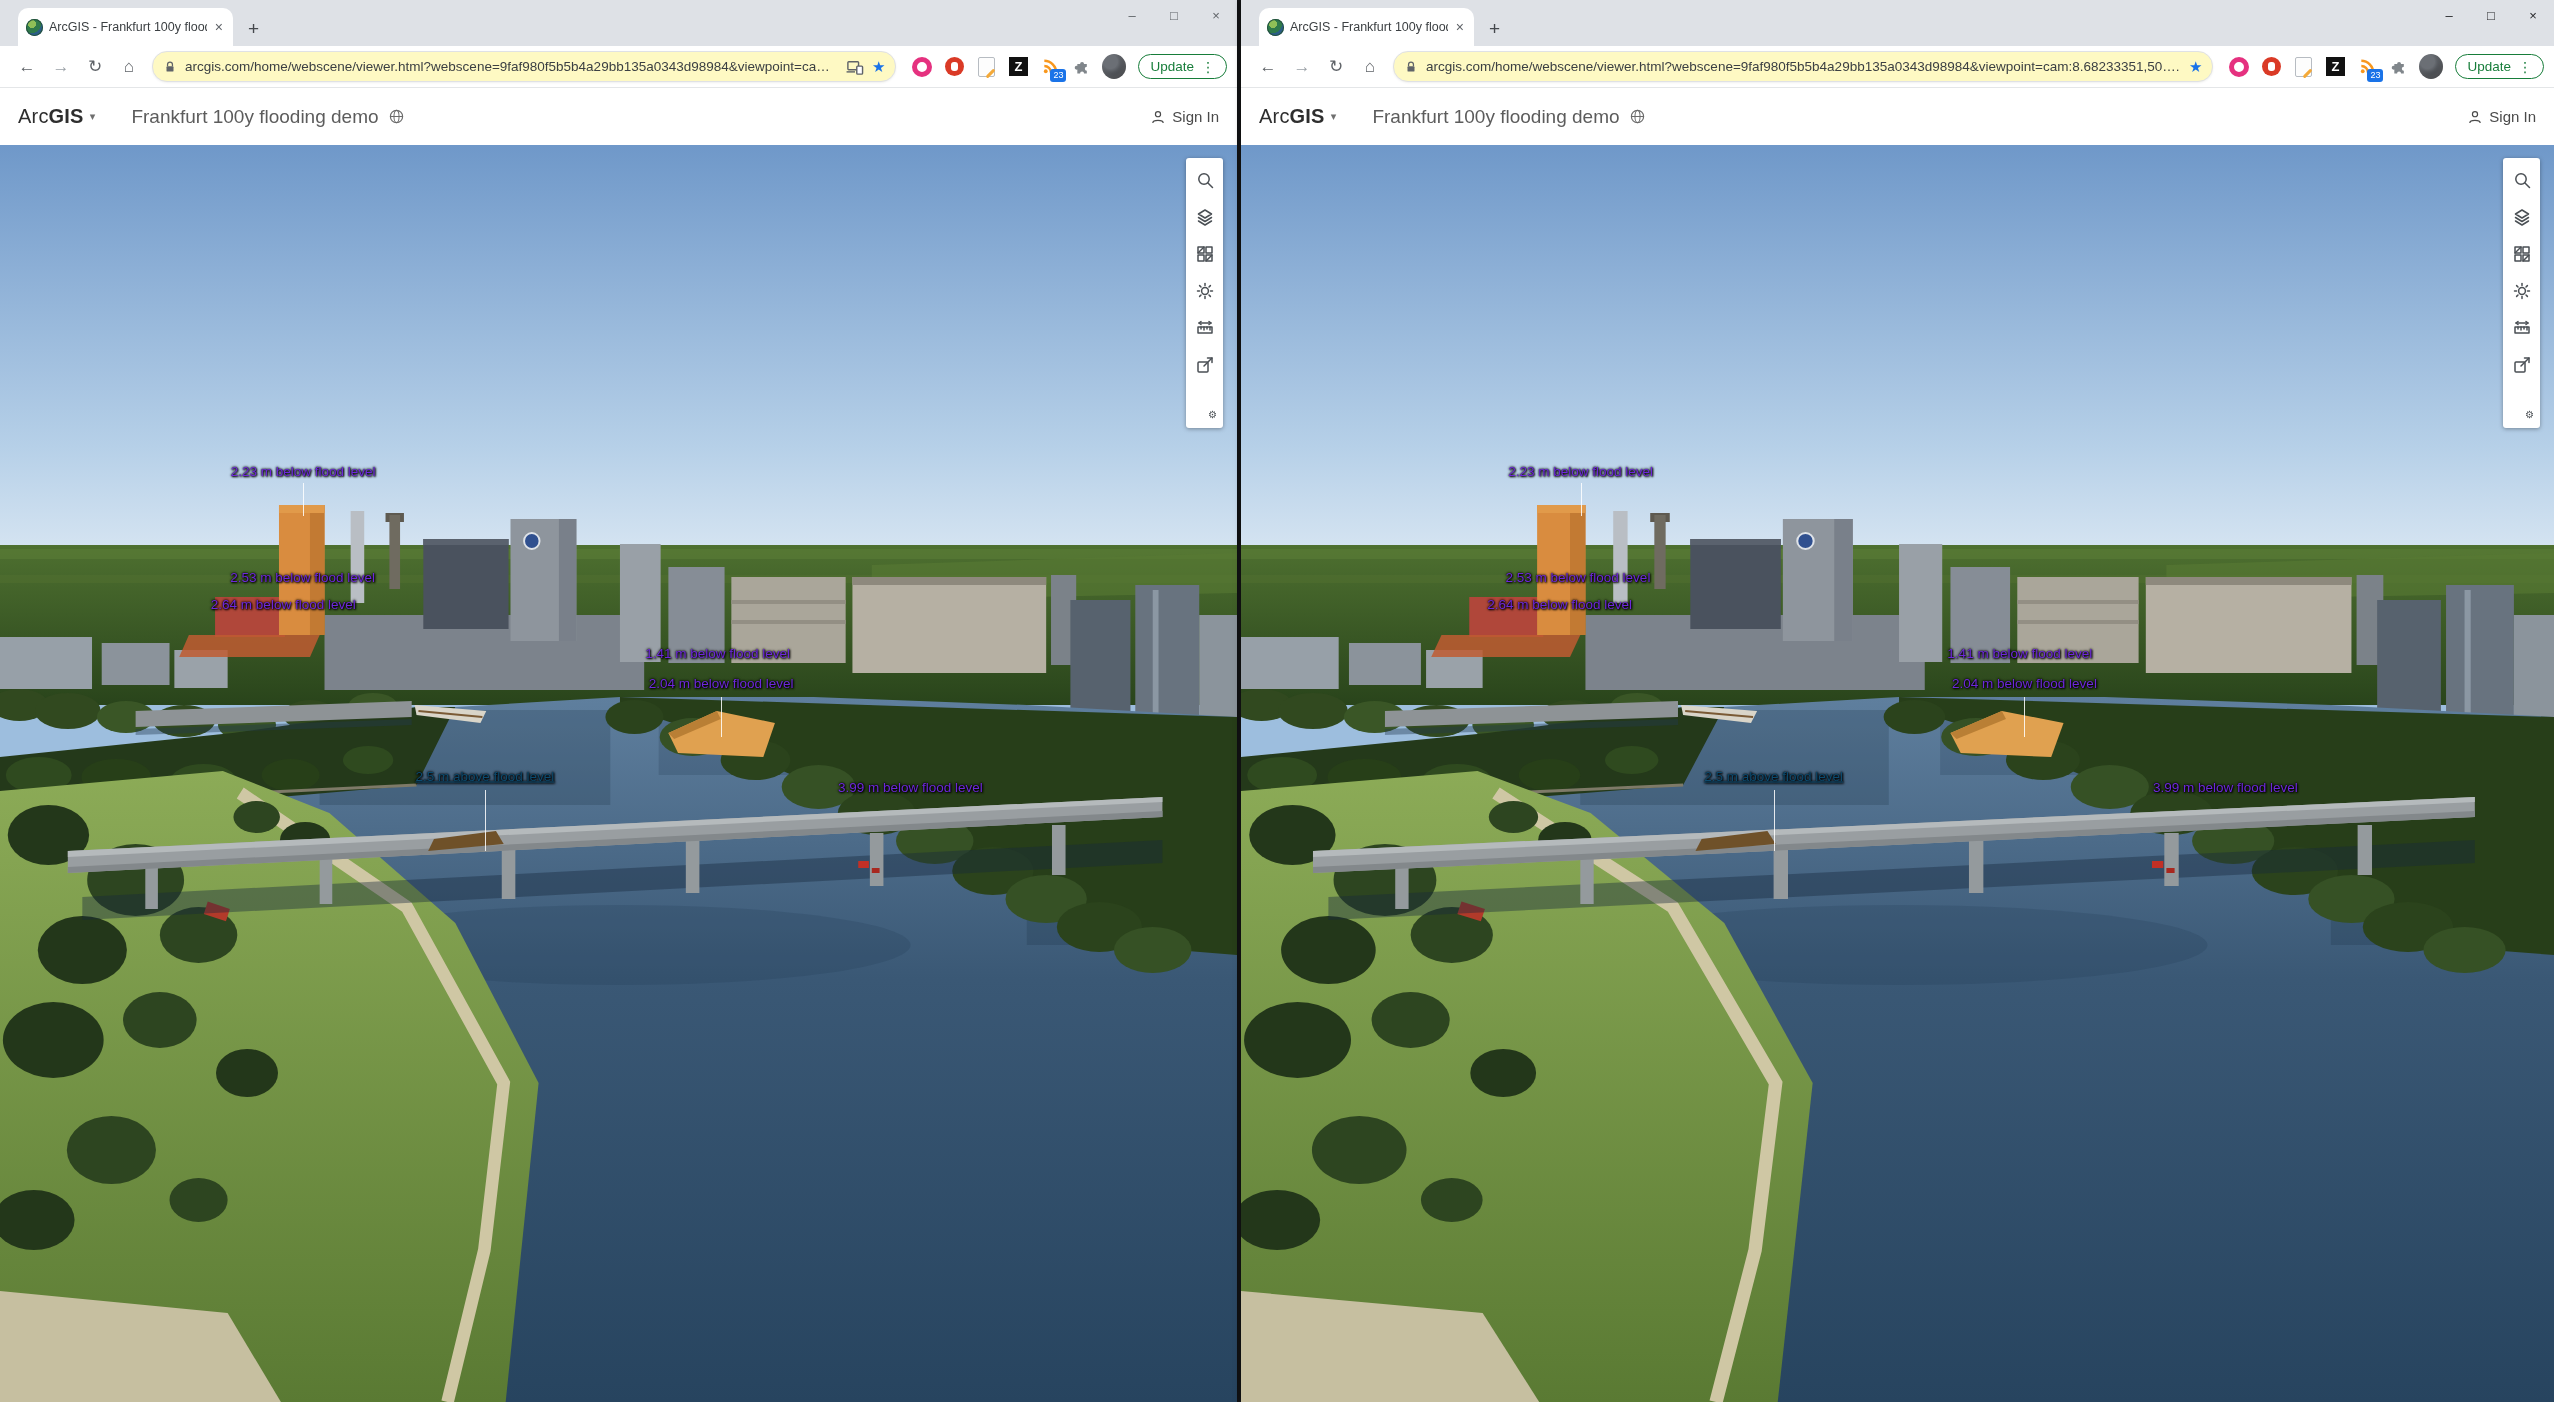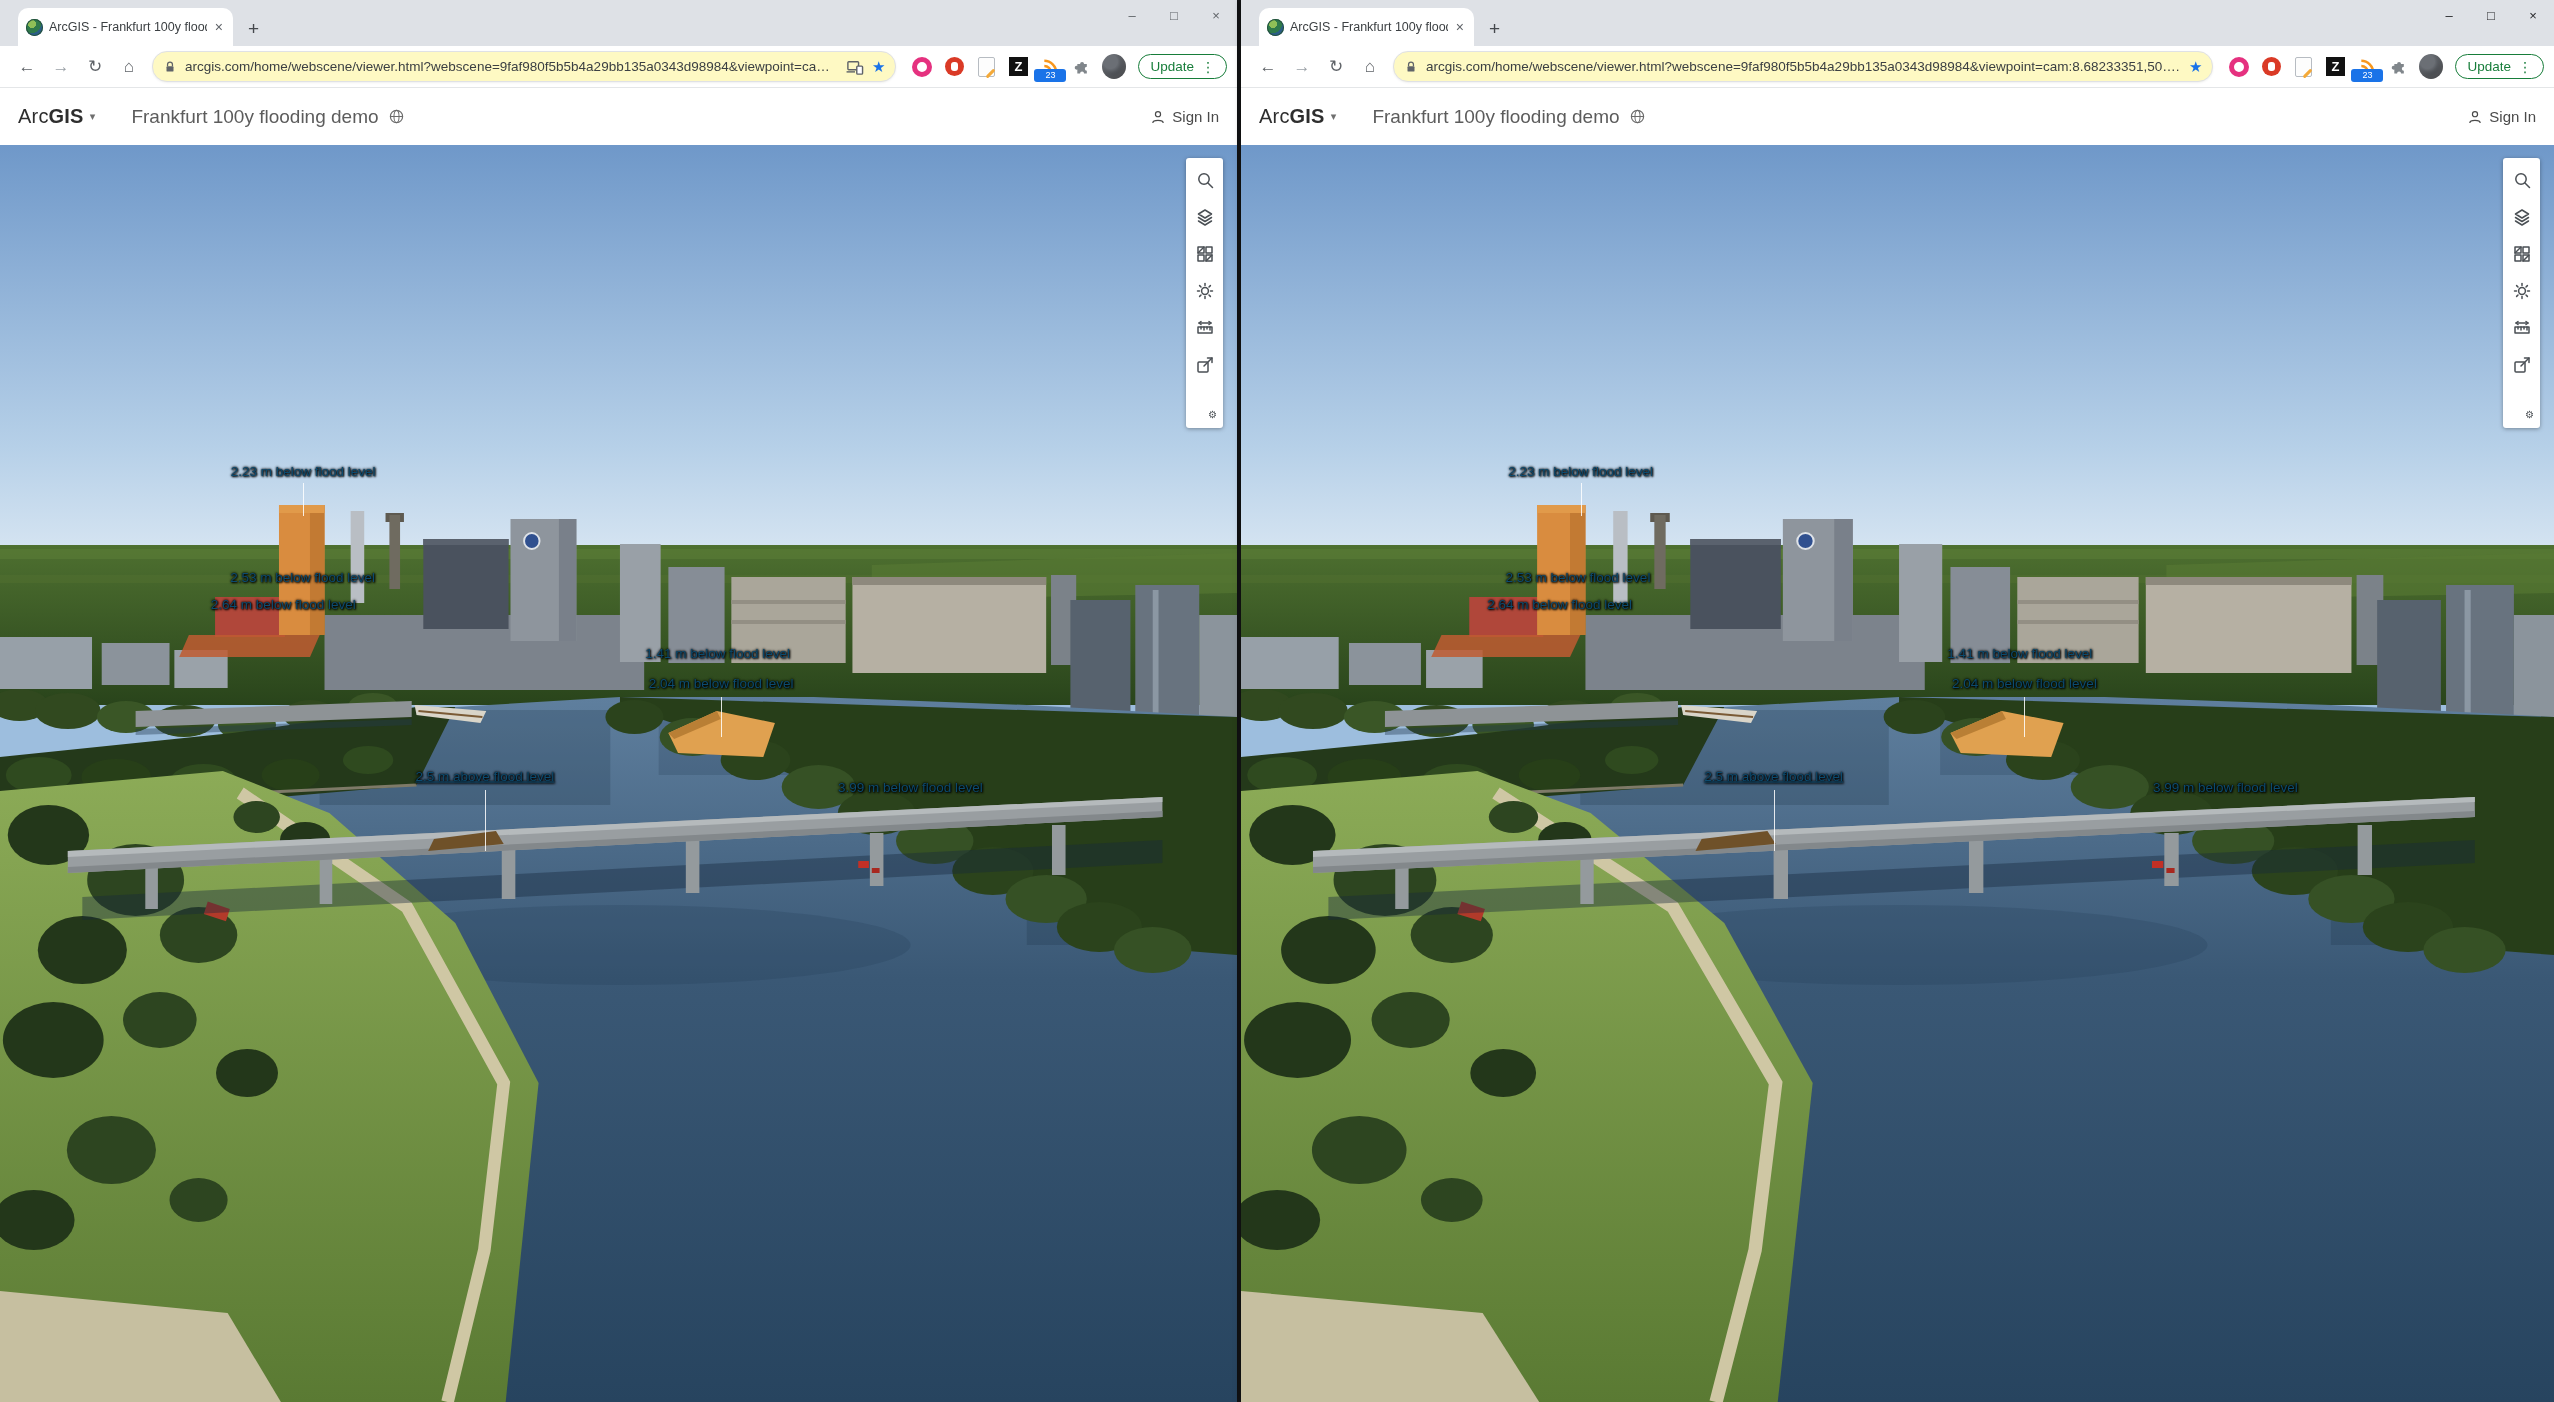--- a/index.html
+++ b/index.html
@@ -26,38 +26,38 @@
   .omni-ic{flex:0 0 auto;margin-left:8px;display:flex;align-items:center;}
   .star{color:#1a73e8;font-size:15px;line-height:15px;}
   .extrow{display:flex;align-items:center;flex:0 0 auto;}
   .ext{width:24px;height:24px;margin:0 4px;display:flex;align-items:center;justify-content:center;position:relative;}
   .ext-pink{width:10px;height:10px;border:5px solid #e5317f;border-radius:50%;background:#fff;}
   .ext-red{width:19px;height:19px;border-radius:50%;background:#da3a26;position:relative;}
   .ext-red::after{content:"";position:absolute;left:6px;top:5px;width:7px;height:9px;background:#fff;border-radius:3px;}
   .ext-note{width:15px;height:18px;background:#fdfdfd;border:1px solid #b7bcc2;border-radius:2px;position:relative;}
   .ext-note::after{content:"";position:absolute;right:-2px;bottom:1px;width:11px;height:3px;background:#f4a938;transform:rotate(-45deg);border-radius:2px;}
   .ext-z{width:19px;height:19px;background:#111;color:#fff;font-weight:bold;font-size:13px;display:flex;align-items:center;justify-content:center;}
-  .badge{position:absolute;right:-4px;bottom:-3px;background:#1a73e8;color:#fff;font-size:9px;line-height:9px;padding:2px 11px;border-radius:3px;}
+  .badge{position:absolute;right:-4px;bottom:-3px;background:#1a73e8;color:#fff;font-size:9px;line-height:9px;padding:2px 3px;border-radius:3px;}
   .ext-avatar{width:25px;height:25px;border-radius:50%;background:radial-gradient(circle at 35% 30%,#6b6f75 0 30%,#2a2c30 75%);box-shadow:inset -2px -3px 4px rgba(255,255,255,.18);}
   .update{flex:0 0 auto;margin-left:8px;display:flex;align-items:center;gap:7px;border:1.6px solid #177d3a;color:#177d3a;border-radius:999px;padding:4px 11px;font-size:13.5px;background:#fff;}
   .update .dots{font-size:14px;line-height:14px;}
   
   .app-header{height:57px;background:#fff;display:flex;align-items:center;padding:0 18px;box-sizing:border-box;}
   .logo{font-size:20px;color:#2e2e2e;letter-spacing:.2px;display:flex;align-items:center;gap:6px;}
   .logo b{font-weight:bold;margin-top:24px;}
   .logo .chev{font-size:11px;color:#6f6f6f;}
   .app-title{margin-left:36px;font-size:19px;color:#5c5c5c;display:flex;align-items:center;gap:9px;}
   .spacer{flex:1;}
   .signin{display:flex;align-items:center;gap:6px;font-size:15px;color:#4a4a4a;}
   
   .scene{position:relative;height:1257px;overflow:hidden;background:#9dbede;}
   .scene-art{position:absolute;inset:0;width:100%;height:100%;}
   .scene-overlay{position:absolute;inset:0;}
   .win-right .scene-overlay{transform:translateX(18px);}
-  .lbl{position:absolute;transform:translate(-50%,-50%);font-size:13.5px;color:#0c4a6e;white-space:nowrap;text-shadow:0 0 3px #000,0 0 2px #000,1px 1px 2px #000;}
+  .lbl{position:absolute;transform:translate(-50%,-50%);font-size:13.5px;color:#6d28d9;white-space:nowrap;text-shadow:0 0 3px #000,0 0 2px #000,1px 1px 2px #000;}
   .lbl.green{color:#0c4a6e;text-decoration:underline;}
   .l1{left:24.5%;top:25.9%;}
   .l2{left:21.4%;top:34.4%;margin-left:38px;}
   .l3{left:22.9%;top:36.5%;}
   .l4{left:56.8%;top:40.4%;margin-left:15px;}
   .l5{left:58.3%;top:42.8%;}
   .l6{left:39.2%;top:50.2%;}
   .l7{left:73.6%;top:51.1%;}
   .leader{position:absolute;width:1px;background:rgba(255,255,255,.85);}
   .ld1{left:24.5%;top:26.9%;height:2.6%;}

